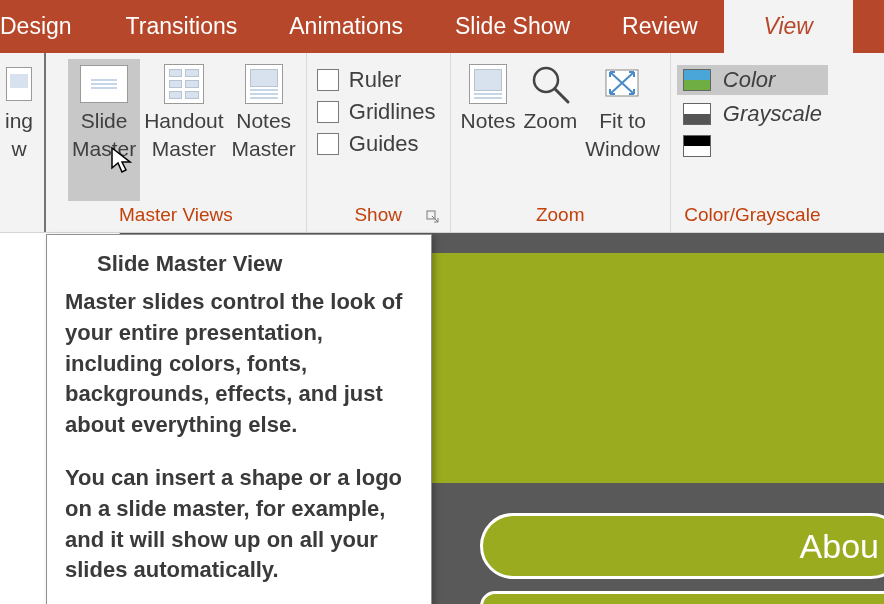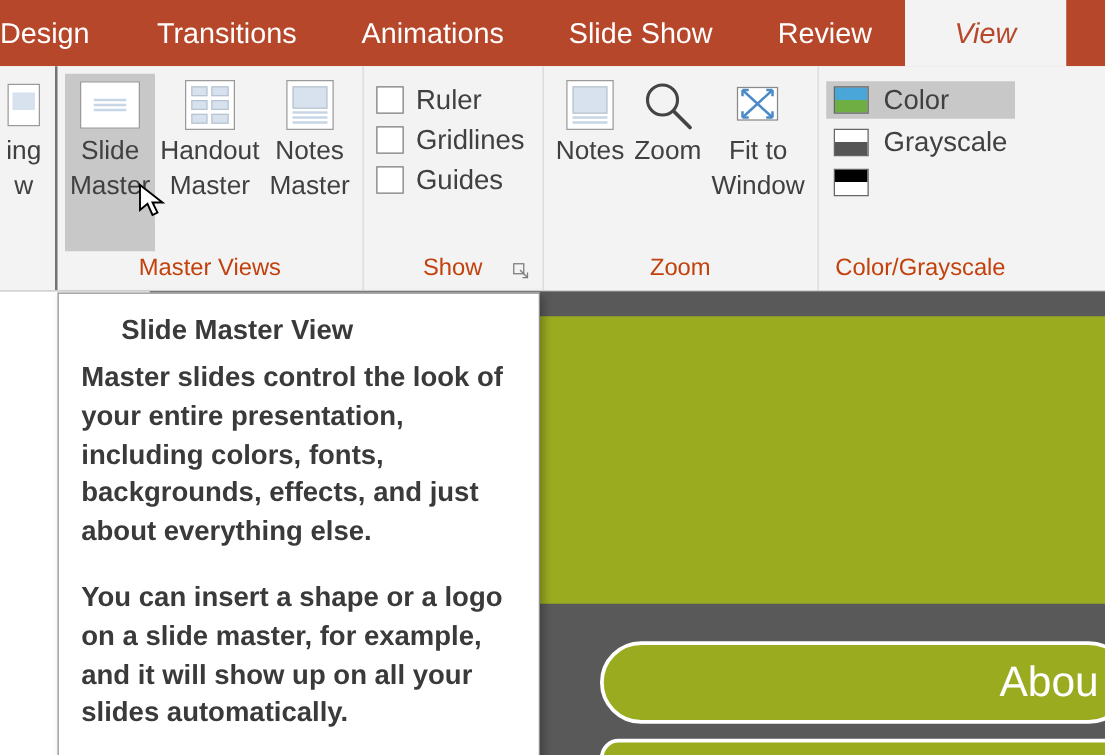--- a/index.html
+++ b/index.html
@@ -64,21 +64,21 @@
   .dialog-launcher svg { display:block; }
 
   
   .bigbtn {
     display: flex;
     flex-direction: column;
     align-items: center;
     padding: 4px 4px 0 4px;
     cursor: pointer;
   }
-  .bigbtn.active { background: #c8c8c8; }
+  .bigbtn.active { background: #c8c8c8; margin-left: 16px; }
   .bigbtn .icon { width: 48px; height: 42px; display:flex; align-items:center; justify-content:center; }
   .bigbtn .btnlabel {
     font-size: 21px;
     color: #404040;
     text-align: center;
     line-height: 1.35;
     margin-top: 2px;
     white-space: pre-line;
   }
 
@@ -89,21 +89,21 @@
 
   
   .checklist { display:flex; flex-direction:column; gap:6px; padding:8px 8px 0 4px;}
   .checkitem { display:flex; align-items:center; gap:10px; font-size:22px; color:#404040; cursor:pointer;}
   .checkbox {
     width:22px; height:22px; border:1px solid #7a7a7a; background:#fff;
   }
 
   
   .colorlist { display:flex; flex-direction:column; gap:4px; padding:6px 0 0 0;}
-  .coloritem { display:flex; align-items:center; gap:12px; font-size:22px; color:#404040; padding:2px 6px; cursor:pointer;}
+  .coloritem { display:flex; align-items:center; gap:12px; font-size:22px; color:#404040; padding:2px 6px; cursor:pointer;font-style:italic;}
   .coloritem.active { background:#c8c8c8;}
   .swatch { width:28px; height:22px; border:1px solid #666;}
   .swatch.color { background: linear-gradient(#4aa5d8 0 50%, #6fae43 50% 100%); }
   .swatch.gray { background: linear-gradient(#fff 0 50%, #555 50% 100%); }
   .swatch.bw { background: linear-gradient(#000 0 50%, #fff 50% 100%); }
 
   
   .workspace {
     position:absolute;
     left:0; right:0; top:233px; bottom:0;

